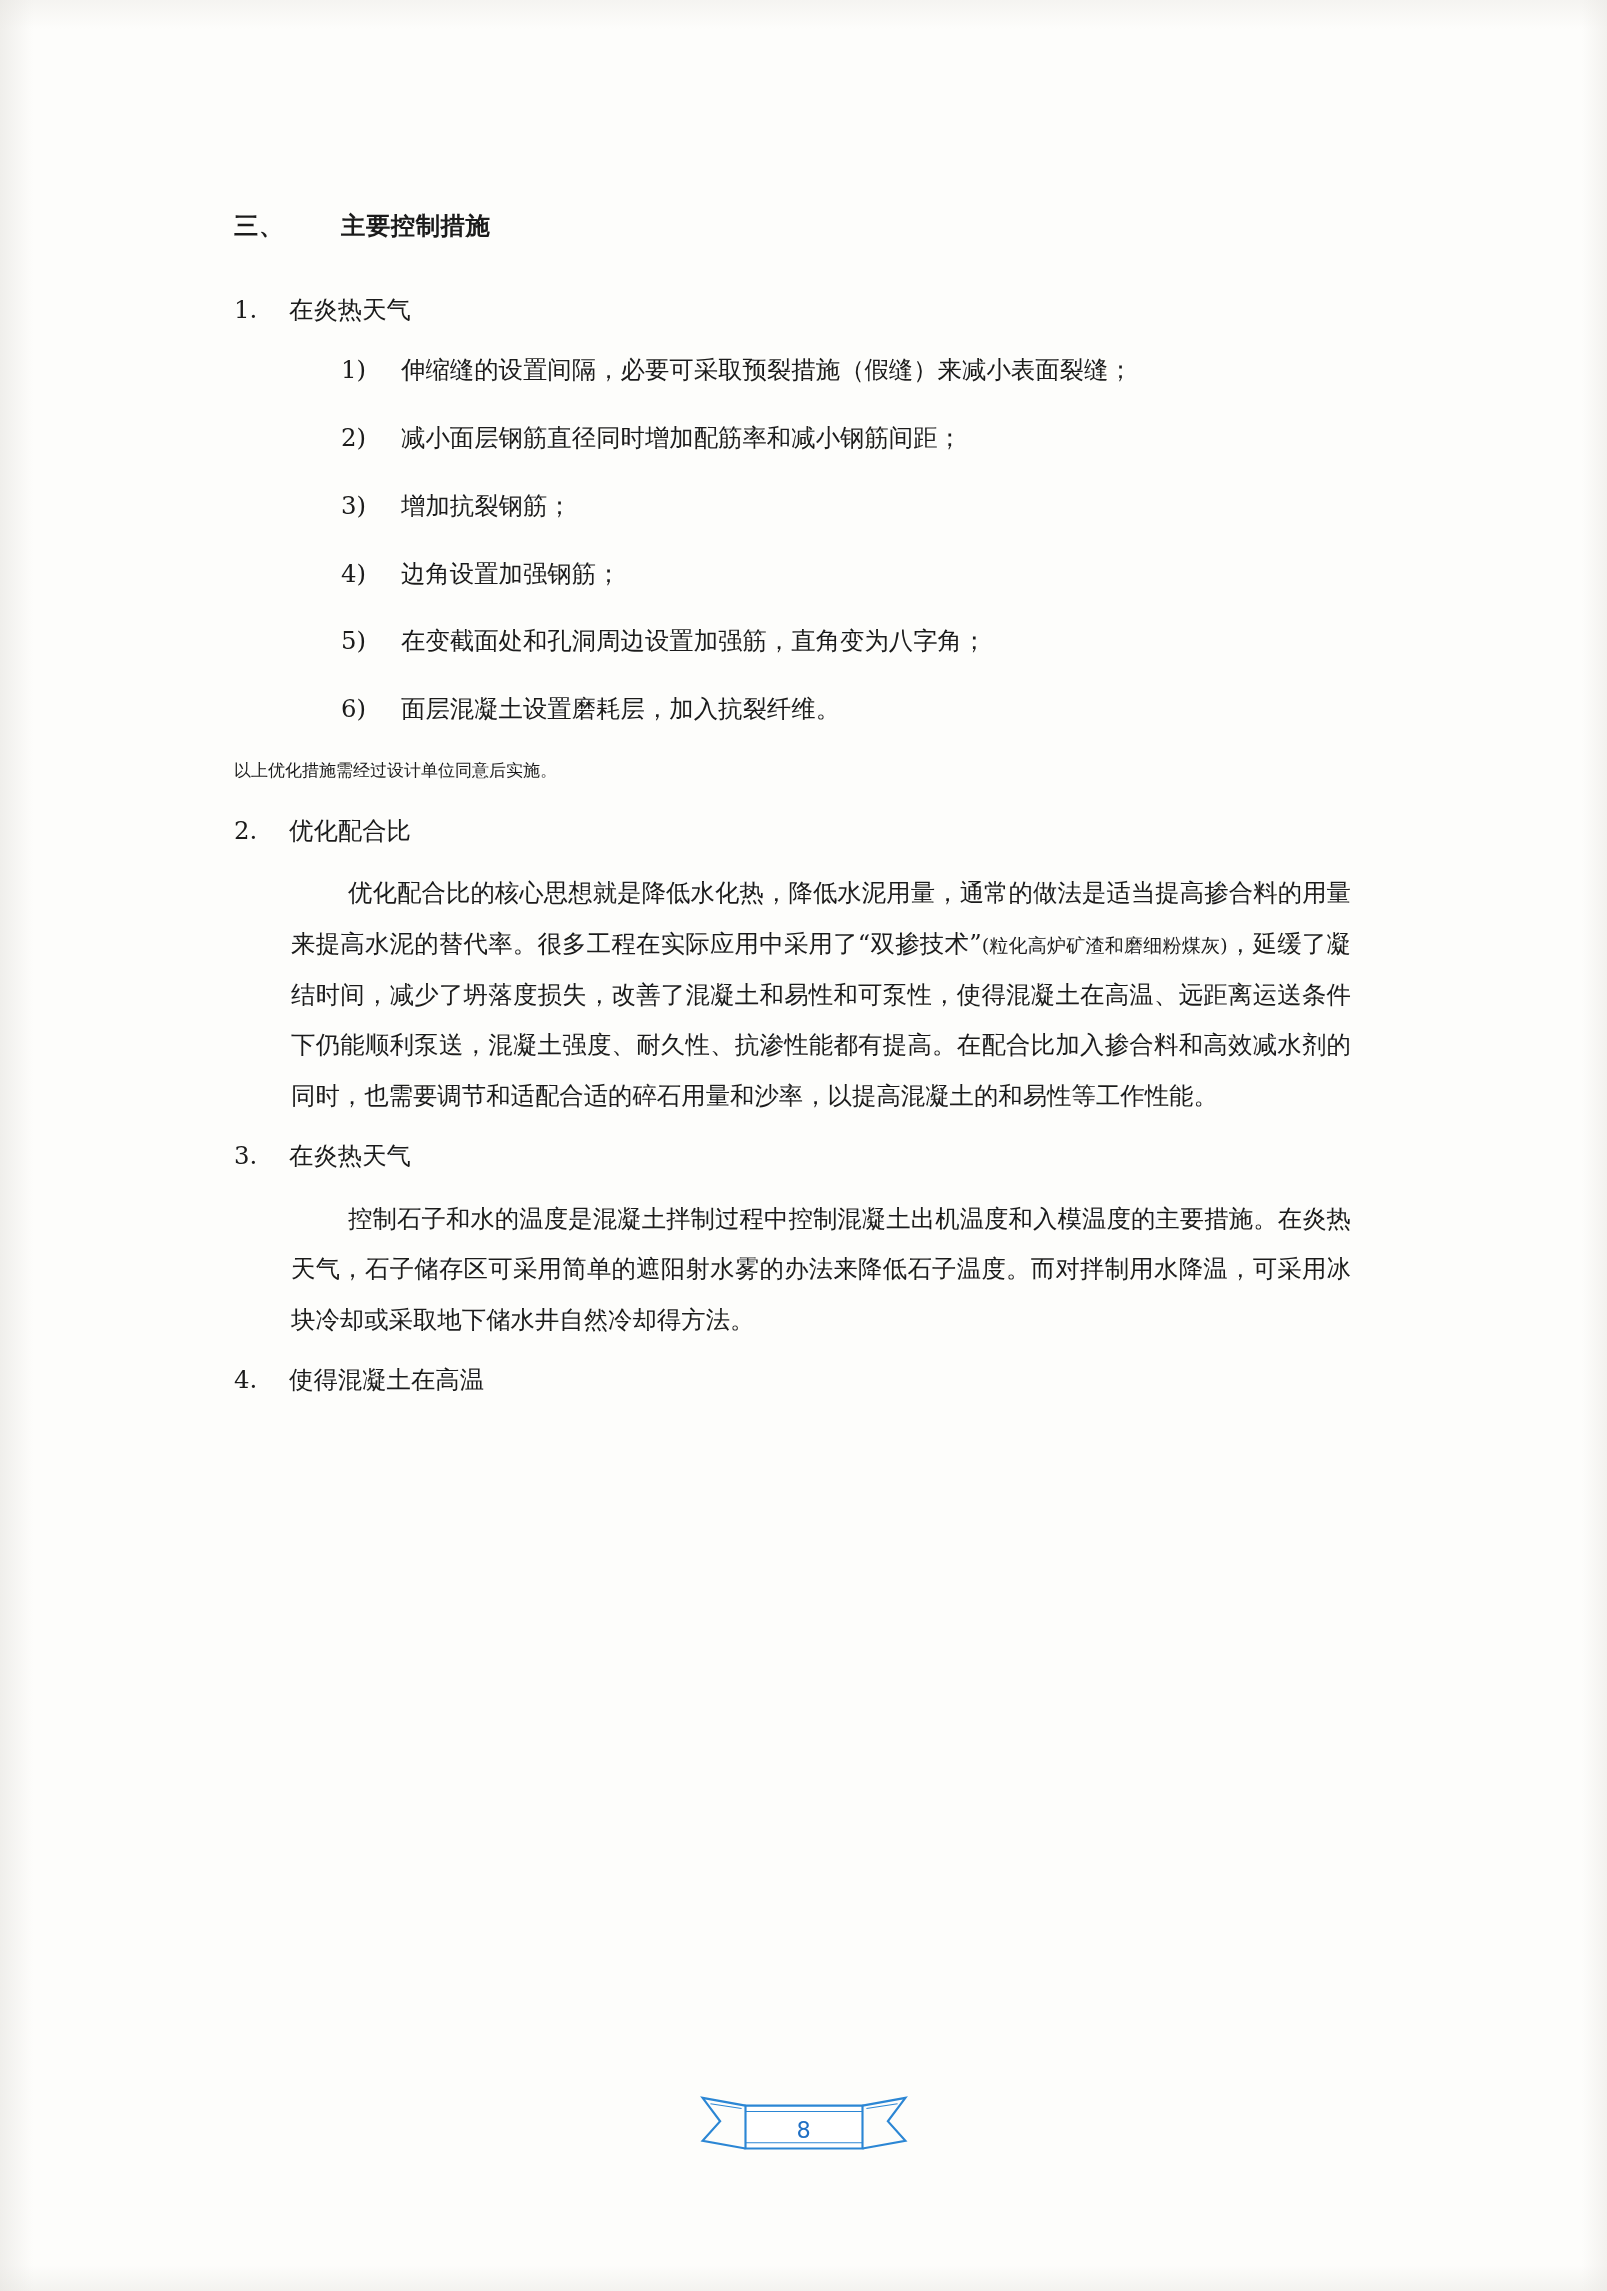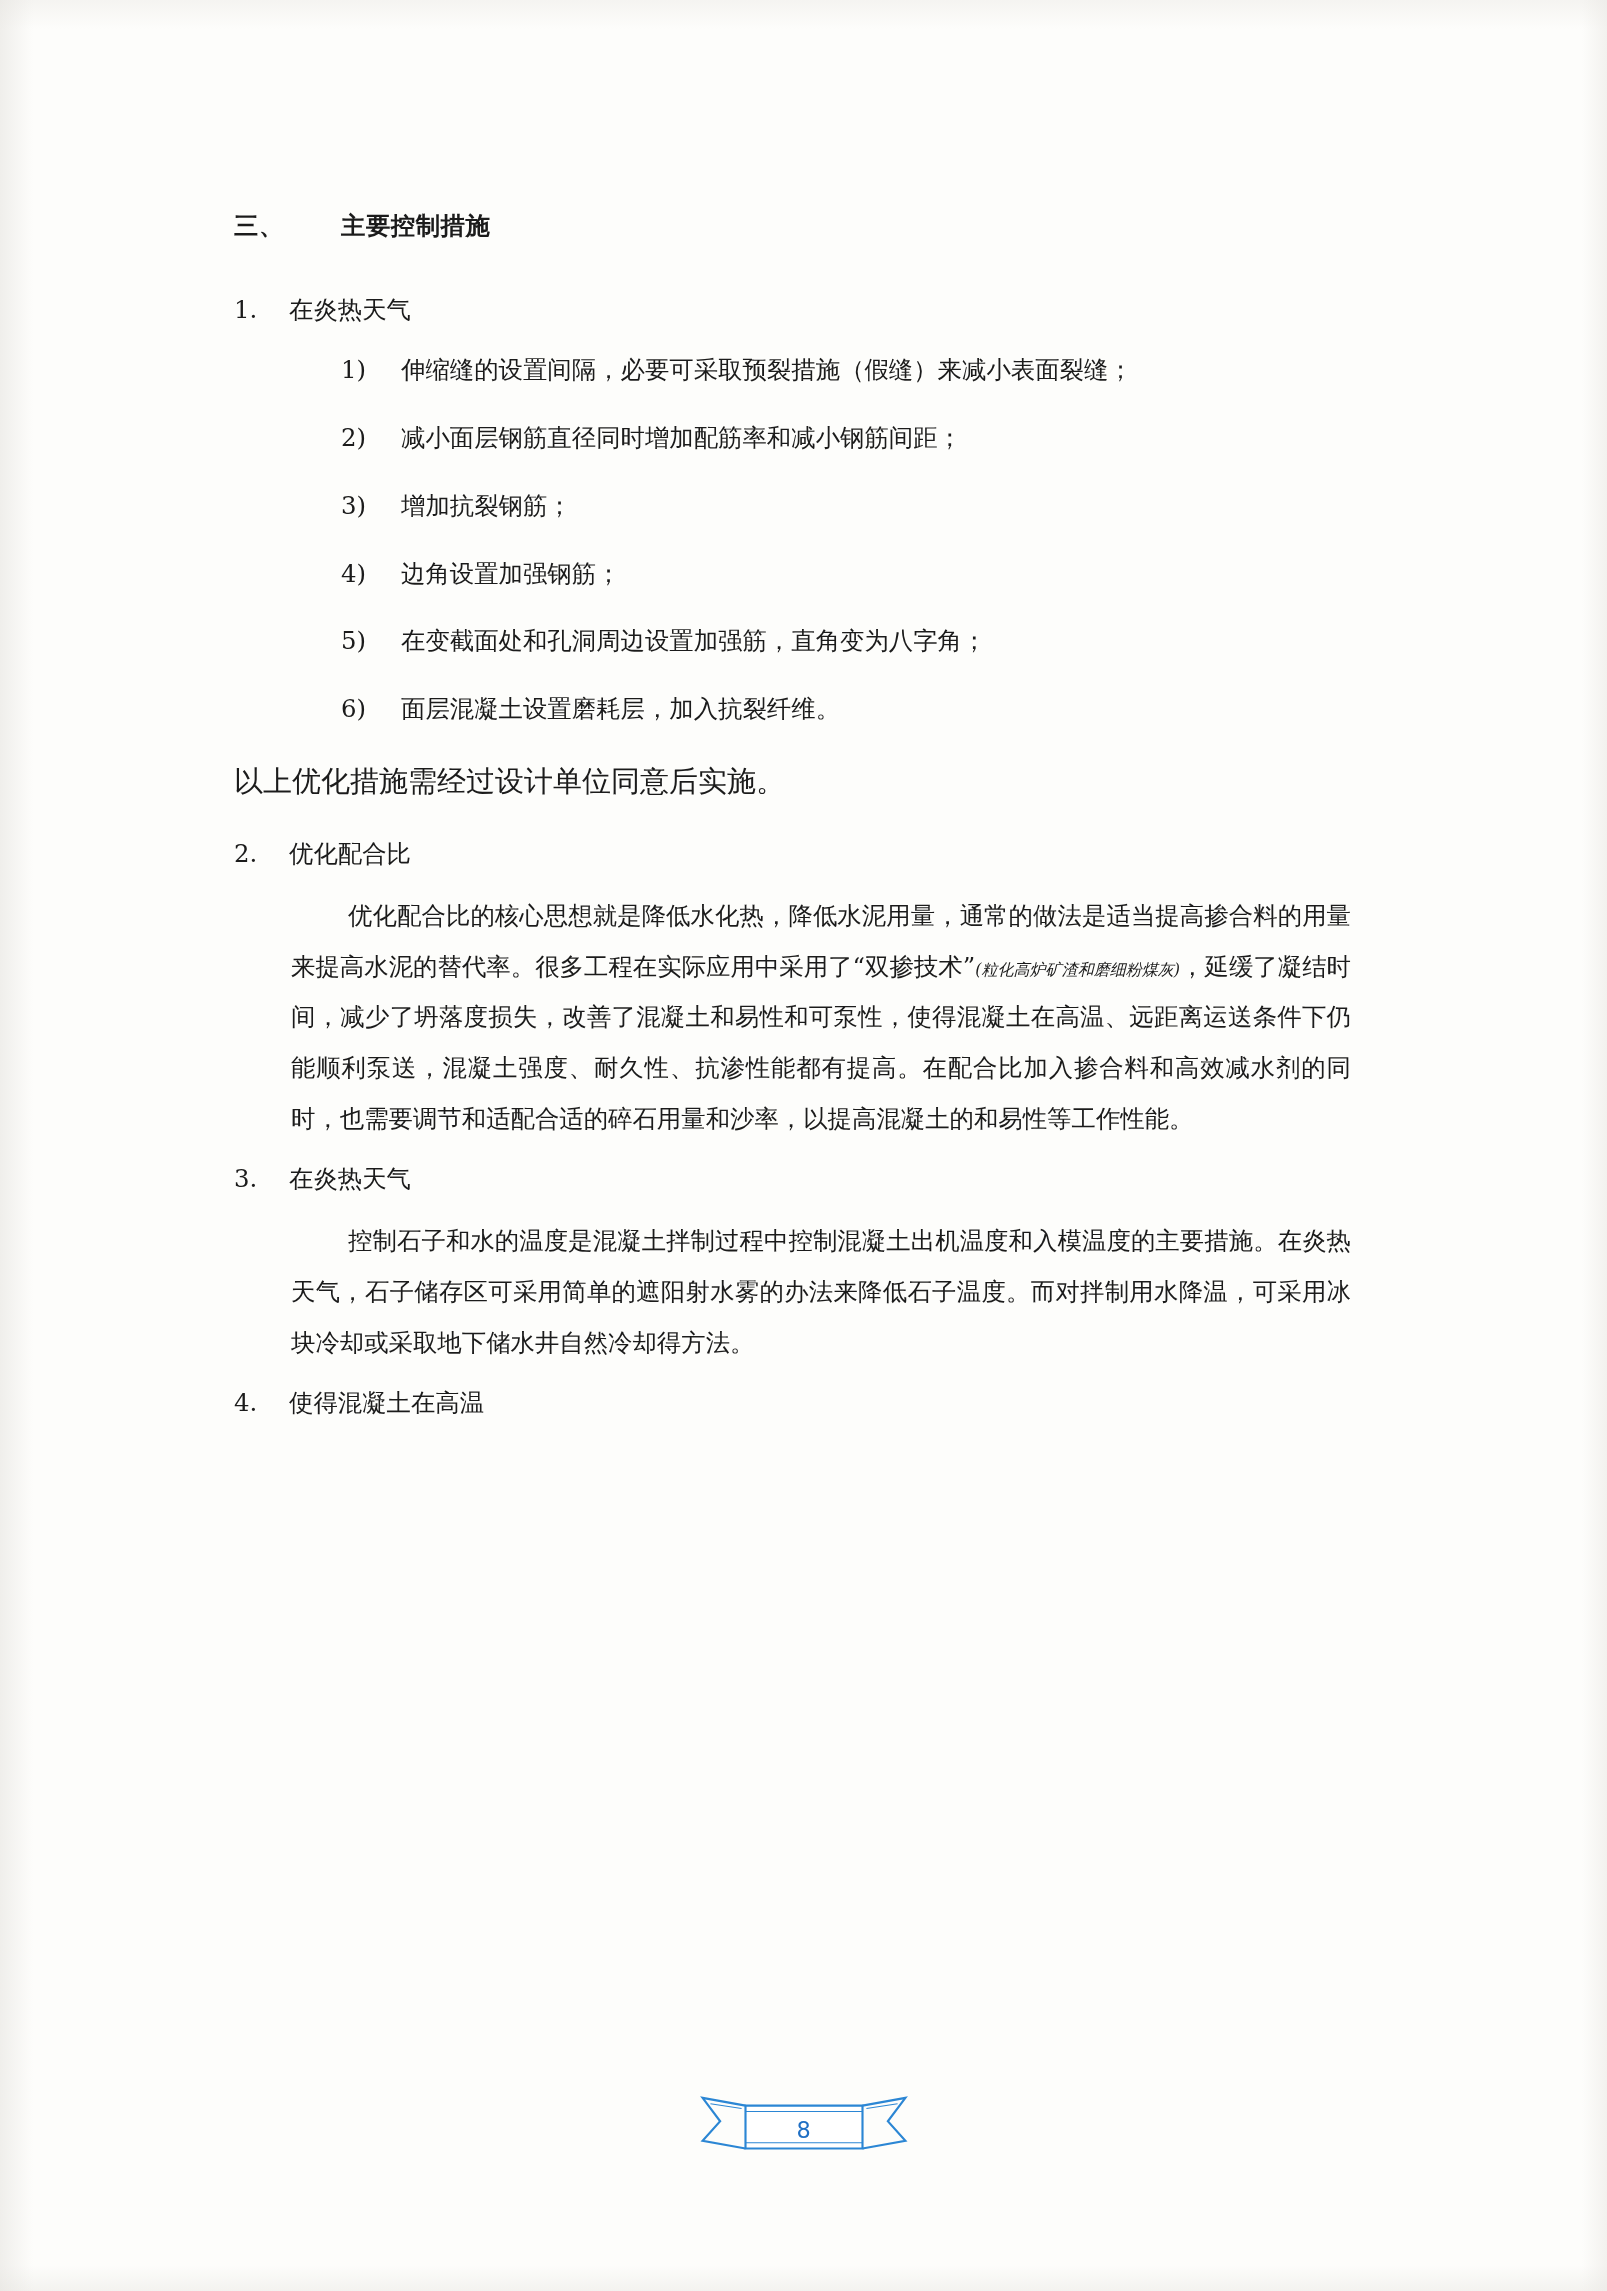--- a/index.html
+++ b/index.html
@@ -83,29 +83,28 @@
     line-height: 1.9;
     margin-bottom: 21.5px;
   }
   .subitem .marker {
     flex: 0 0 60px;
     width: 60px;
   }
   .subitem .body { flex: 1; }
 
   .flush {
-    font-size: 29px;
+    font-size: 17px;
     line-height: 1.9;
     margin: 17.6px 0 21.5px 0;
     padding-left: 0;
   }
 
   .small-inline {
-    font-size: 16px;
-    font-style: italic;
+    font-size: 19px;
   }
 
   
   .footer {
     position: absolute;
     left: 0;
     top: 2092px;
     width: 1607px;
     height: 107px;
   }

